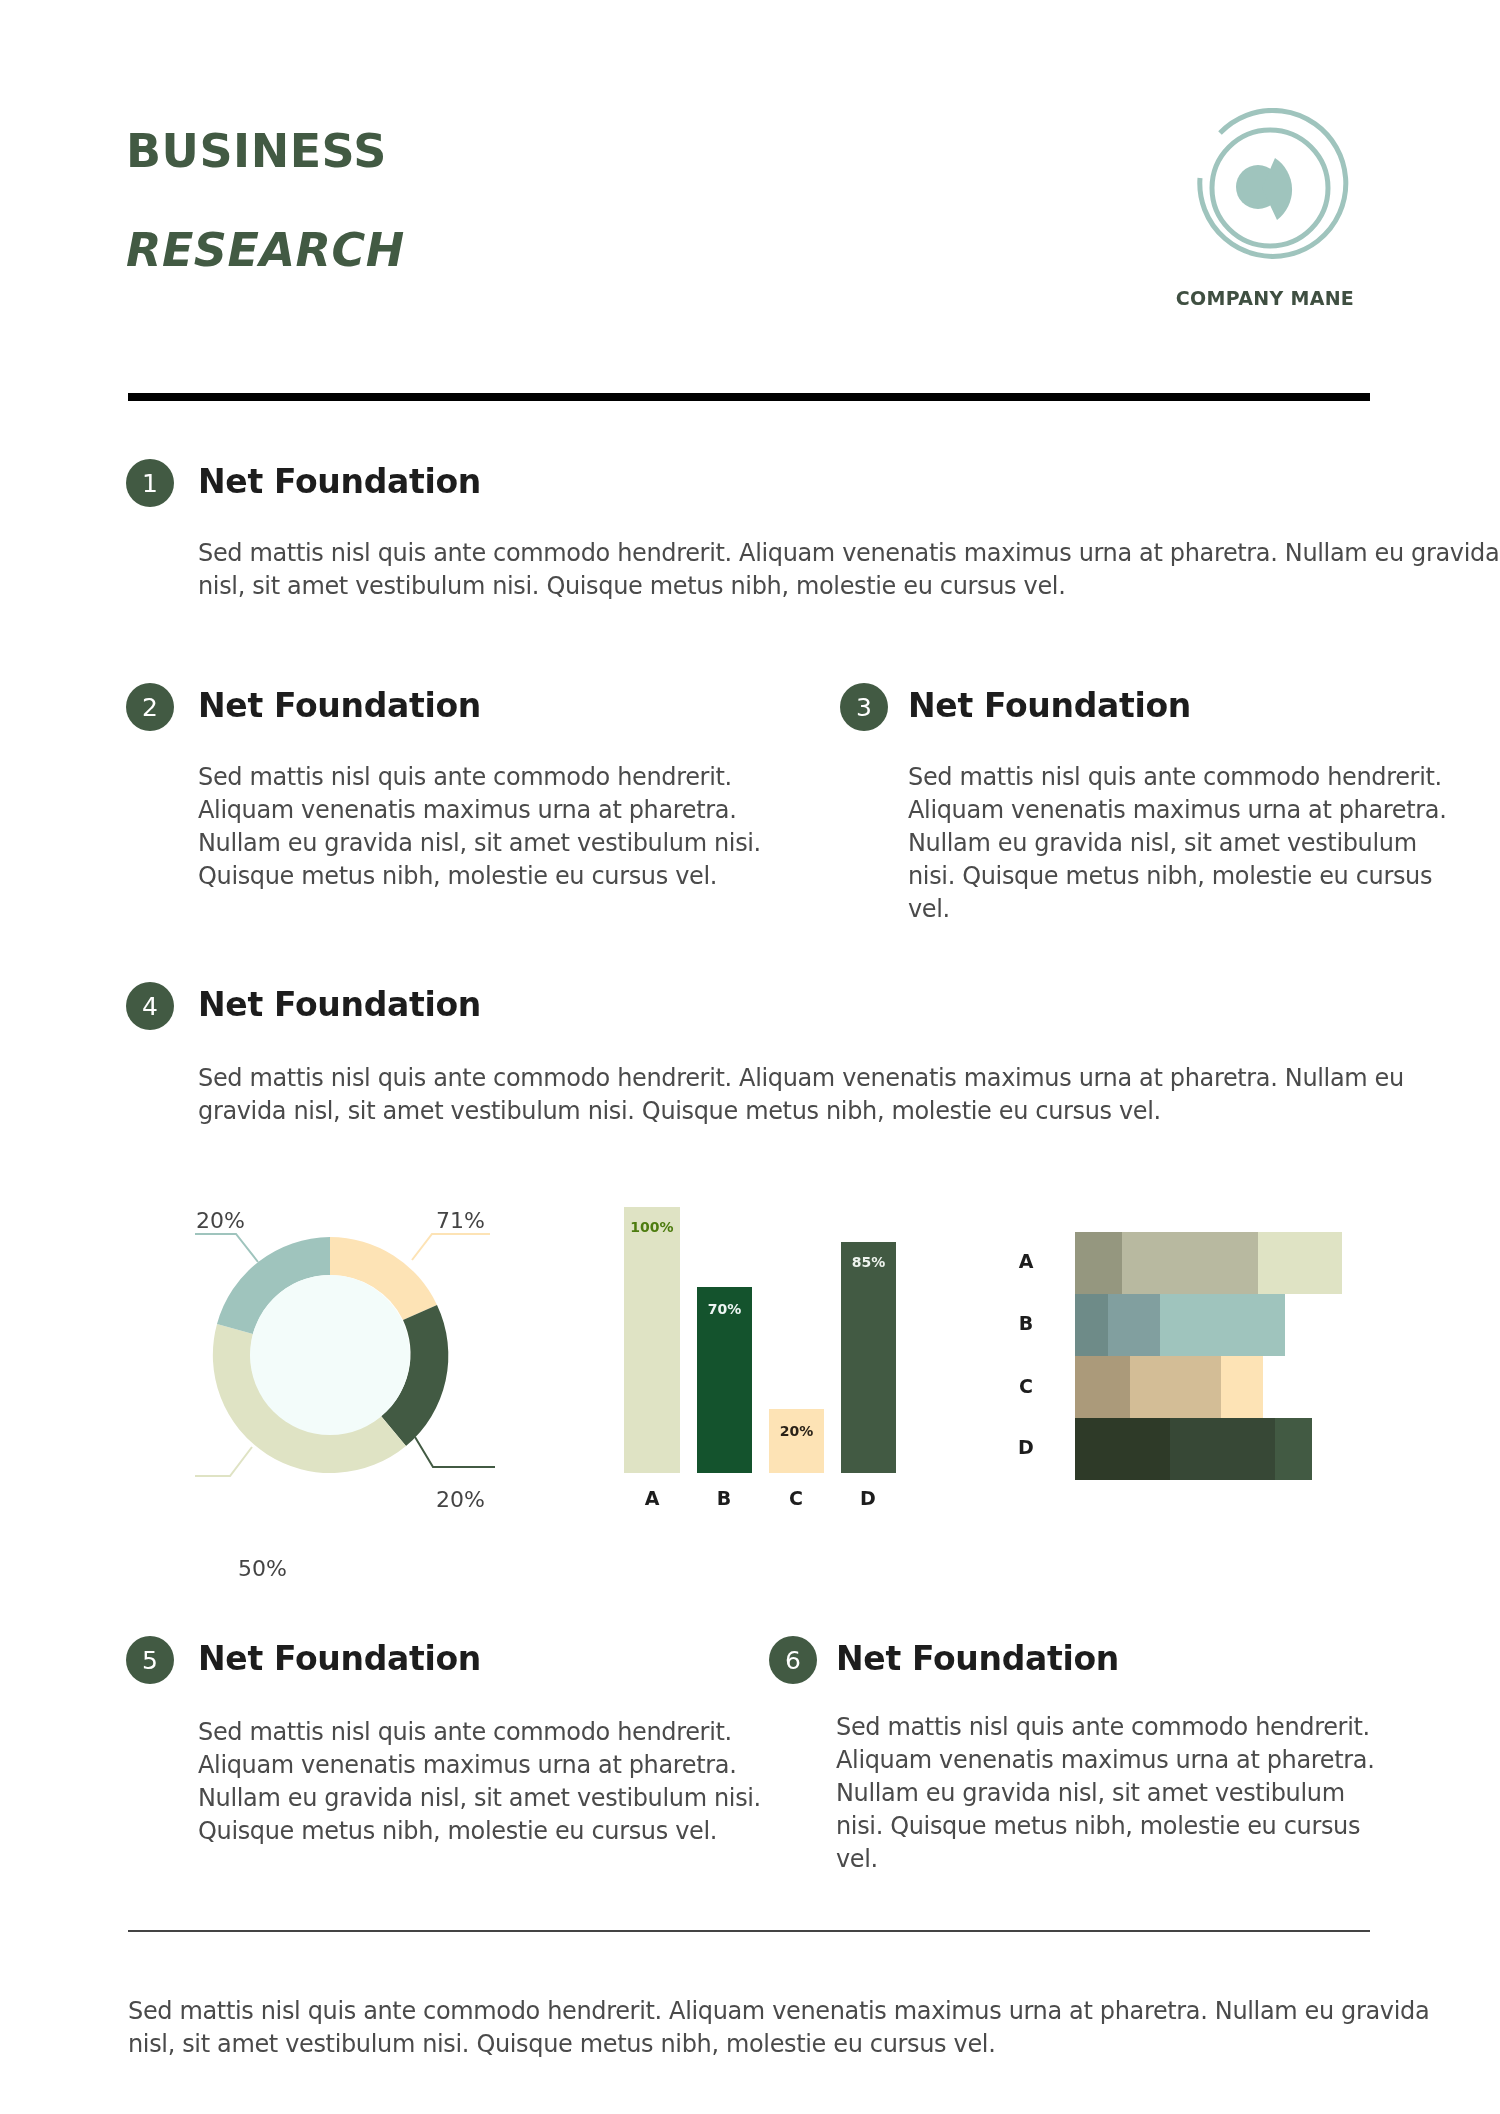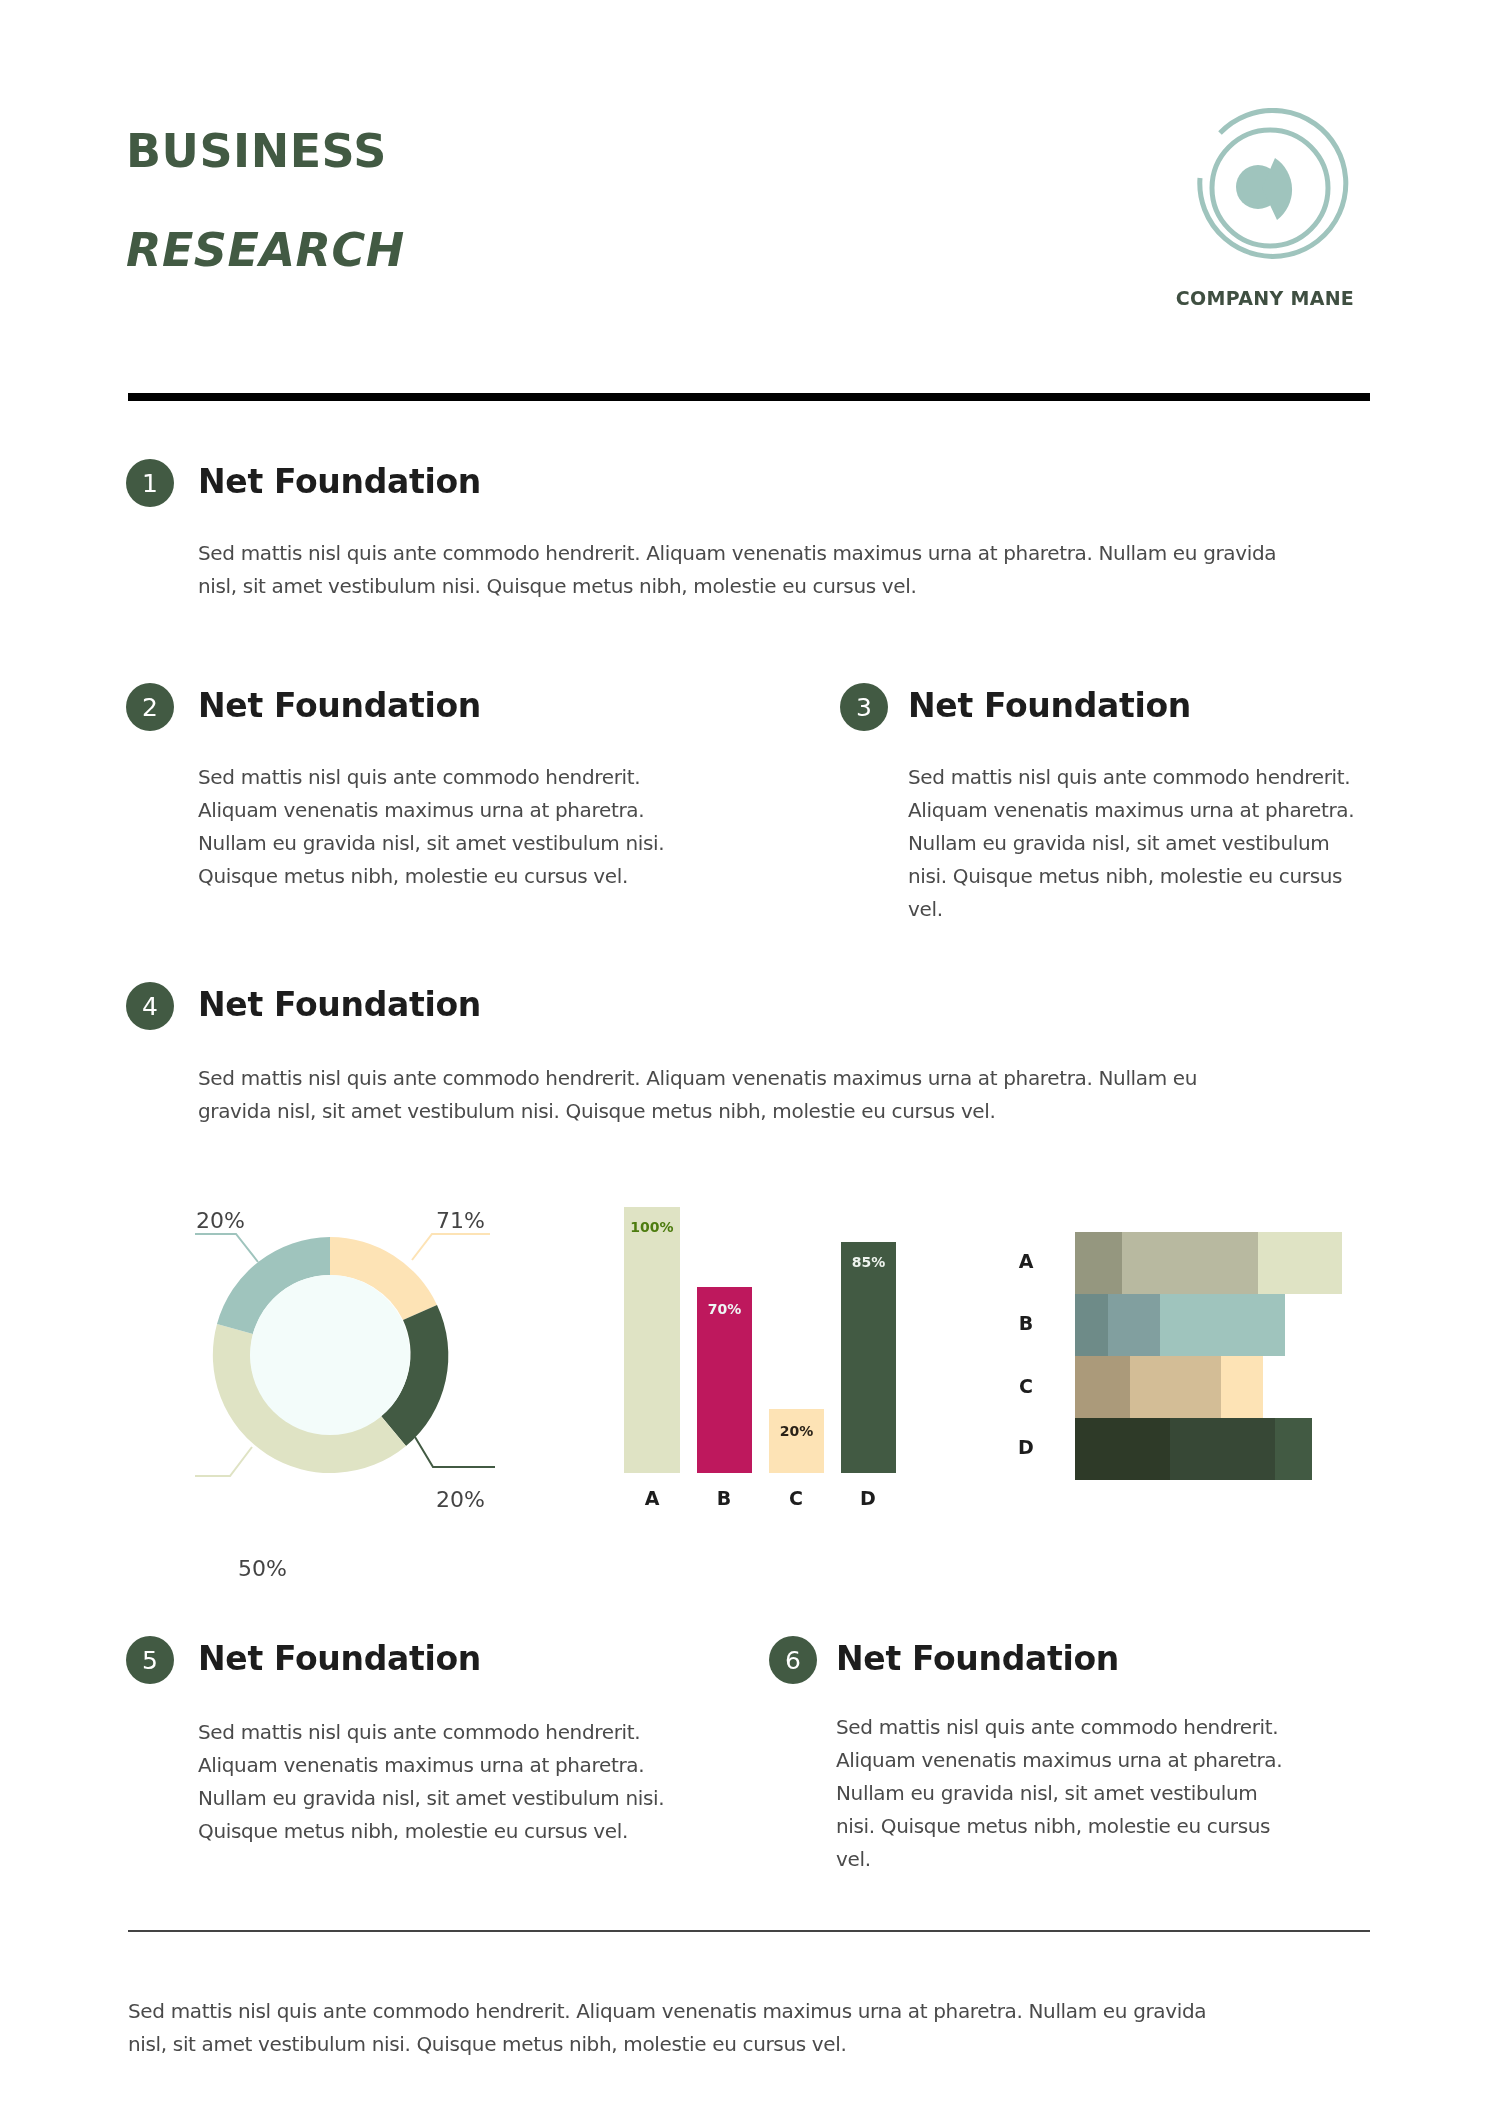--- a/index.html
+++ b/index.html
@@ -5,21 +5,21 @@
   * { box-sizing: border-box; margin: 0; padding: 0; }
   html, body { width: 1500px; height: 2114px; background: #ffffff; }
   body { position: relative; font-family: "Liberation Sans", sans-serif; color: #222; overflow: hidden; }
   .abs { position: absolute; }
   .title-line { position: absolute; left: 126px; font-family: "DejaVu Sans", sans-serif; font-weight: bold; font-size: 46px; color: #425a43; letter-spacing: 0.5px; line-height: 1; }
   .company { position: absolute; left: 1150px; top: 287px; width: 230px; text-align: center; font-family: "DejaVu Sans", sans-serif; font-weight: bold; font-size: 19px; color: #3f4f41; letter-spacing: 0.3px; }
   .rule-thick { position: absolute; left: 128px; top: 393px; width: 1242px; height: 8px; background: #000; }
   .rule-thin { position: absolute; left: 128px; top: 1930px; width: 1242px; height: 2px; background: #444; }
   .badge { position: absolute; width: 48px; height: 48px; border-radius: 50%; background: #425a43; color: #fff; font-family: "DejaVu Sans", sans-serif; font-size: 25px; display: flex; align-items: center; justify-content: center; }
   .heading { position: absolute; font-family: "DejaVu Sans", sans-serif; font-weight: bold; font-size: 33px; color: #1d1d1d; letter-spacing: -0.3px; line-height: 1; }
-  .para { position: absolute; font-family: "DejaVu Sans", sans-serif; font-size: 20px; color: #4a4a4a; line-height: 33px; letter-spacing: -0.35px; }
+  .para { position: absolute; font-family: "DejaVu Sans", sans-serif; font-size: 24px; color: #4a4a4a; line-height: 33px; letter-spacing: -0.35px; }
   .pct { position: absolute; font-family: "DejaVu Sans", sans-serif; font-size: 22px; color: #444; font-weight: normal; }
   .bar { position: absolute; }
   .bar-val { position: absolute; left: 0; right: 0; text-align: center; font-family: "DejaVu Sans", sans-serif; font-weight: bold; font-size: 14px; }
   .cat { position: absolute; font-family: "DejaVu Sans", sans-serif; font-weight: bold; font-size: 19px; color: #1d1d1d; text-align: center; width: 30px; }
   .seg { position: absolute; }
 </style>
 </head>
 <body>
 
 <div class="title-line" style="top:128px;">BUSINESS</div>
@@ -100,21 +100,21 @@
   <div class="pct" style="left:196px; top:1208px;">20%</div>
   <div class="pct" style="left:436px; top:1208px;">71%</div>
   <div class="pct" style="left:196px; top:1556px;margin-left:42px;">50%</div>
   <div class="pct" style="left:436px; top:1487px;">20%</div>
 </div>
 
 <div>
   <div class="bar" style="left:624px; top:1207px; width:56px; height:266px; background:#dfe3c4;">
     <div class="bar-val" style="top:12px; color:#4d7c0f;">100%</div>
   </div>
-  <div class="bar" style="left:697px; top:1287px; width:55px; height:186px; background:#be185d;">
+  <div class="bar" style="left:697px; top:1287px; width:55px; height:186px; background:#14532d;">
     <div class="bar-val" style="top:14px; color:#eef6f4;">70%</div>
   </div>
   <div class="bar" style="left:769px; top:1409px; width:55px; height:64px; background:#fde3b5;">
     <div class="bar-val" style="top:14px; color:#2a2218;">20%</div>
   </div>
   <div class="bar" style="left:841px; top:1242px; width:55px; height:231px; background:#425a43;">
     <div class="bar-val" style="top:12px; color:#eef3ee;">85%</div>
   </div>
   <div class="cat" style="left:637px; top:1487px;">A</div>
   <div class="cat" style="left:709px; top:1487px;">B</div>

